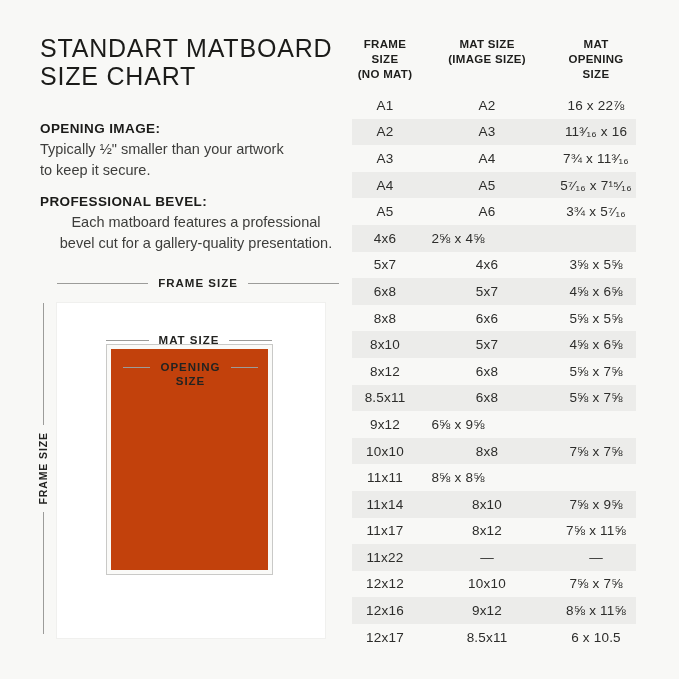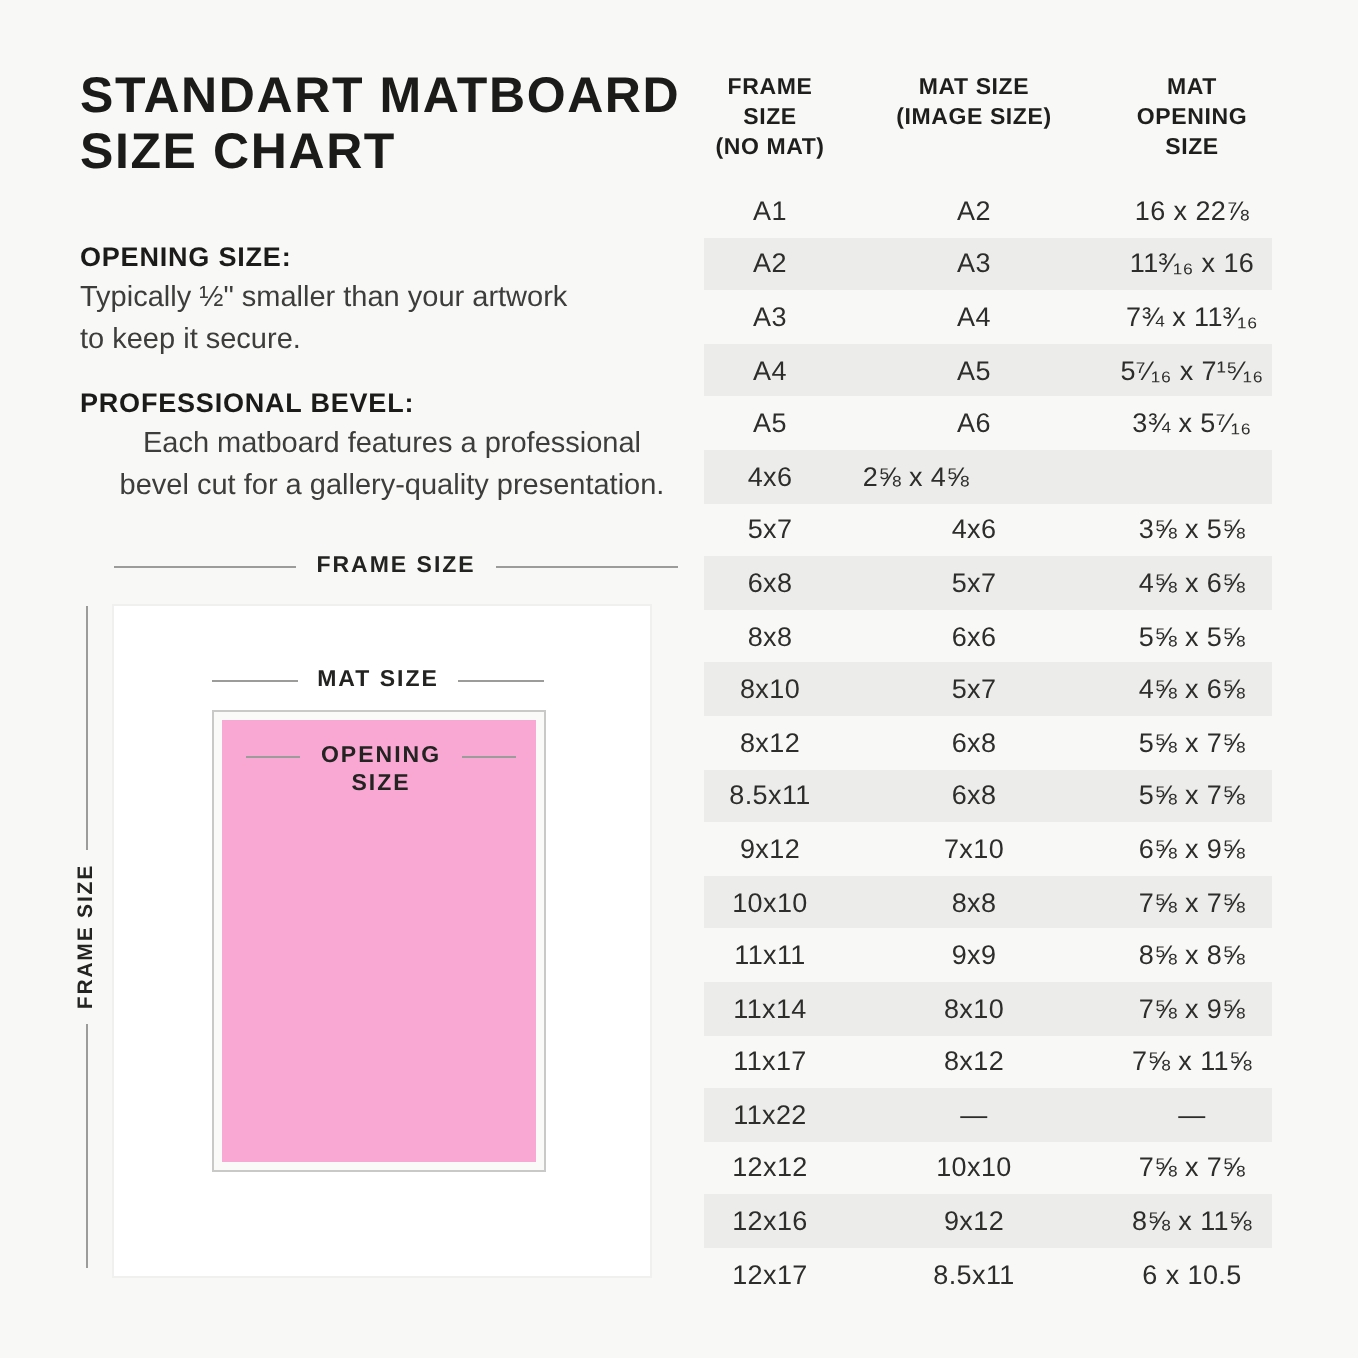--- a/index.html
+++ b/index.html
@@ -9,43 +9,43 @@
     font-family:"Liberation Sans","DejaVu Sans",sans-serif;
     color:#1c1c1a;
     overflow:hidden;
     position:relative;
   }
   .preline{white-space:pre-line;}
 
   
   .page-title{
     position:absolute;left:40px;top:34px;width:320px;
-    font-size:25px;font-weight:700;letter-spacing:0.8px;
+    font-size:25px;font-weight:400;letter-spacing:0.8px;
     line-height:28px;color:#1b1b19;
   }
   .section-heading{
     position:absolute;left:40px;width:310px;
     font-size:13.5px;font-weight:700;letter-spacing:0.4px;color:#1b1b19;
   }
   .section-body{
     position:absolute;left:40px;width:312px;
     font-size:14.5px;line-height:21px;color:#3d3d3b;
   }
   #sec1-h{top:121px;} #sec1-p{top:139px;}
   #sec2-h{top:194px;} #sec2-p{top:212px;text-align:center;}
 
   
   .diagram{position:absolute;left:20px;top:276px;width:320px;height:380px;}
   .frame-rect{
     position:absolute;left:37px;top:27px;width:268px;height:335px;
     background:#ffffff;box-shadow:0 0 0 1px rgba(0,0,0,0.03);
   }
   .mat-rect{
-    position:absolute;left:50px;top:53px;width:165px;height:229px;
-    background:#f9a8d4;border:4px solid #fafaf8;outline:1px solid #c9c9c7;
+    position:absolute;left:50px;top:42px;width:165px;height:229px;
+    background:#c2410c;border:4px solid #fafaf8;outline:1px solid #c9c9c7;
     box-sizing:border-box;
   }
   .hdim{position:absolute;display:flex;align-items:center;}
   .hdim.top-align{align-items:flex-start;}
   .hdim .dline{height:1px;flex:1;background:#9c9c9a;}
   .hdim.top-align .dline{margin-top:7px;}
   .hdim .hlabel{
     font-size:11.5px;font-weight:700;letter-spacing:1px;color:#232321;
     margin:0 10px;text-align:center;line-height:14px;
   }
@@ -79,21 +79,21 @@
     font-size:13.5px;color:#2d2d2b;letter-spacing:0.2px;
     text-align:center;white-space:nowrap;
   }
 </style>
 </head>
 <body>
 
 <div class="page-title preline">STANDART MATBOARD
 SIZE CHART</div>
 
-<div class="section-heading" id="sec1-h">OPENING SIZE:</div>
+<div class="section-heading" id="sec1-h">OPENING IMAGE:</div>
 <div class="section-body preline" id="sec1-p">Typically ½" smaller than your artwork
 to keep it secure.</div>
 
 <div class="section-heading" id="sec2-h">PROFESSIONAL BEVEL:</div>
 <div class="section-body preline" id="sec2-p">Each matboard features a professional
 bevel cut for a gallery-quality presentation.</div>
 
 <div class="diagram">
 
   <div class="hdim" id="hdim-frame">
@@ -203,31 +203,29 @@
       <div class="tcell c1">6x8</div>
       <div class="tcell c2">5⅝ x 7⅝</div>
     </div>
     <div class="trow shaded">
       <div class="tcell c0">8.5x11</div>
       <div class="tcell c1">6x8</div>
       <div class="tcell c2">5⅝ x 7⅝</div>
     </div>
     <div class="trow">
       <div class="tcell c0">9x12</div>
-      <div class="tcell c1">7x10</div>
       <div class="tcell c2">6⅝ x 9⅝</div>
     </div>
     <div class="trow shaded">
       <div class="tcell c0">10x10</div>
       <div class="tcell c1">8x8</div>
       <div class="tcell c2">7⅝ x 7⅝</div>
     </div>
     <div class="trow">
       <div class="tcell c0">11x11</div>
-      <div class="tcell c1">9x9</div>
       <div class="tcell c2">8⅝ x 8⅝</div>
     </div>
     <div class="trow shaded">
       <div class="tcell c0">11x14</div>
       <div class="tcell c1">8x10</div>
       <div class="tcell c2">7⅝ x 9⅝</div>
     </div>
     <div class="trow">
       <div class="tcell c0">11x17</div>
       <div class="tcell c1">8x12</div>

